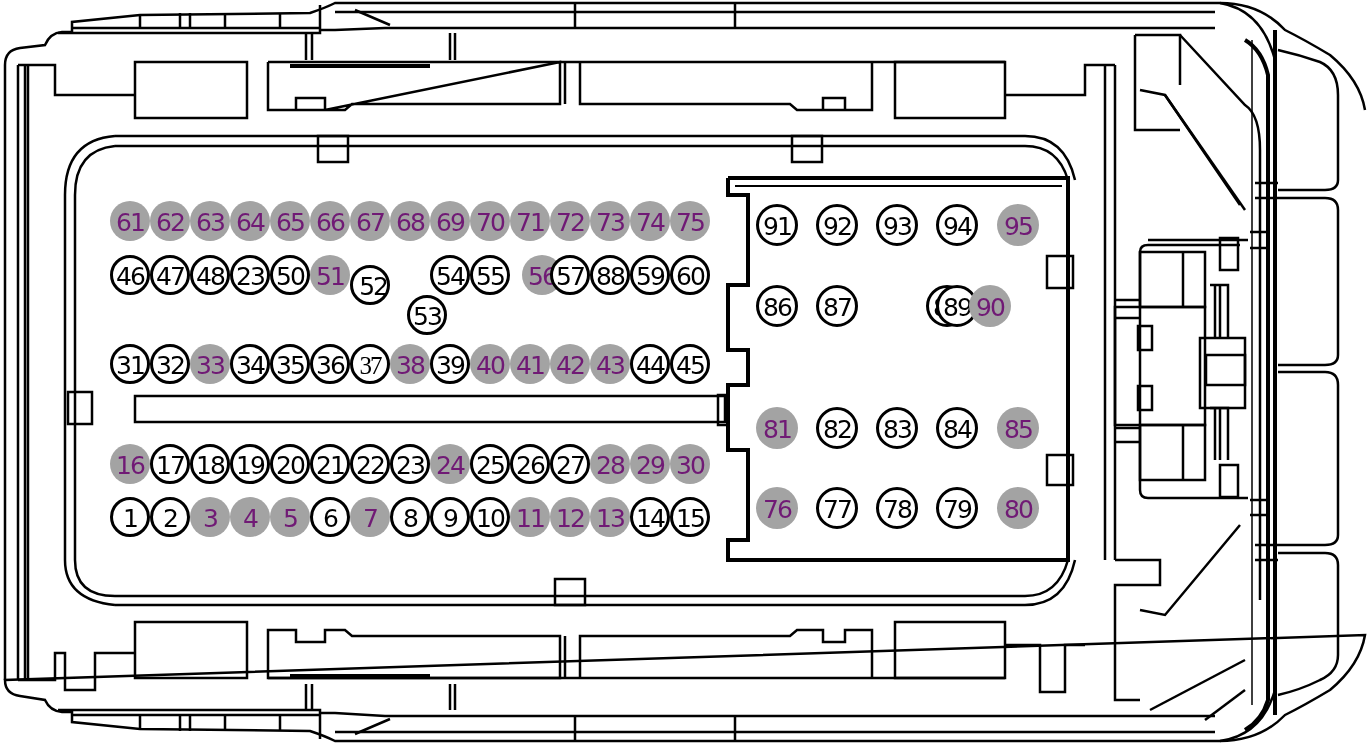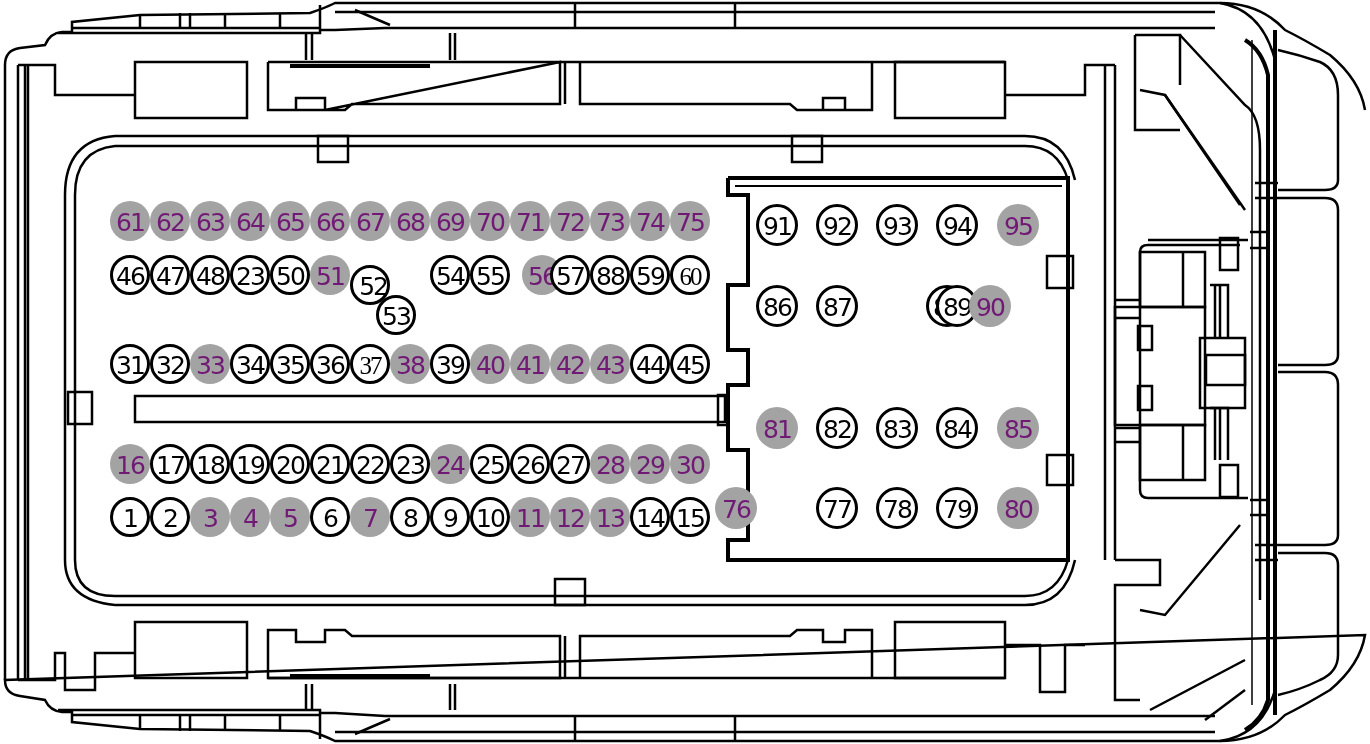--- a/index.html
+++ b/index.html
@@ -182,42 +182,42 @@
       </div>
       <div class="pin pop" style="left: 290px; top: 275px;">
         <span>50</span>
       </div>
       <div class="pin emp" style="left: 330px; top: 275px;">
         <span>51</span>
       </div>
       <div class="pin pop" style="left: 370px; top: 285px; justify-content: flex-end;">
         <span>52</span>
       </div>
-      <div class="pin pop" style="left: 396px; top: 275px; margin-top: 20px;">
+      <div class="pin pop" style="left: 427px; top: 275px; margin-top: 20px;">
         <span>53</span>
       </div>
       <div class="pin pop" style="left: 450px; top: 275px;">
         <span>54</span>
       </div>
       <div class="pin pop" style="left: 490px; top: 275px;">
         <span>55</span>
       </div>
       <div class="pin emp" style="left: 542px; top: 275px;">
         <span>56</span>
       </div>
       <div class="pin pop" style="left: 570px; top: 275px; text-align: right;">
         <span>57</span>
       </div>
       <div class="pin pop" style="left: 610px; top: 275px;">
         <span>88</span>
       </div>
       <div class="pin pop" style="left: 650px; top: 275px;">
         <span>59</span>
       </div>
-      <div class="pin pop" style="left: 690px; top: 275px; font-family: Liberation Serif, serif;">
+      <div class="pin pop" style="left: 690px; top: 275px;">
         <span>60</span>
       </div>
       <div class="pin pop" style="left: 130px; top: 364px;">
         <span>31</span>
       </div>
       <div class="pin pop" style="left: 170px; top: 364px;">
         <span>32</span>
       </div>
       <div class="pin emp" style="left: 210px; top: 364px;">
         <span>33</span>
@@ -388,21 +388,21 @@
       </div>
       <div class="pin pop big" style="left: 897px; top: 428px;">
         <span>83</span>
       </div>
       <div class="pin pop big" style="left: 957px; top: 428px;">
         <span>84</span>
       </div>
       <div class="pin emp big" style="left: 1018px; top: 428px;">
         <span>85</span>
       </div>
-      <div class="pin emp big" style="left: 736px; top: 508px;">
+      <div class="pin emp big" style="left: 777px; top: 508px;">
         <span>76</span>
       </div>
       <div class="pin pop big" style="left: 837px; top: 508px;">
         <span>77</span>
       </div>
       <div class="pin pop big" style="left: 897px; top: 508px;">
         <span>78</span>
       </div>
       <div class="pin pop big" style="left: 957px; top: 508px;">
         <span>79</span>

